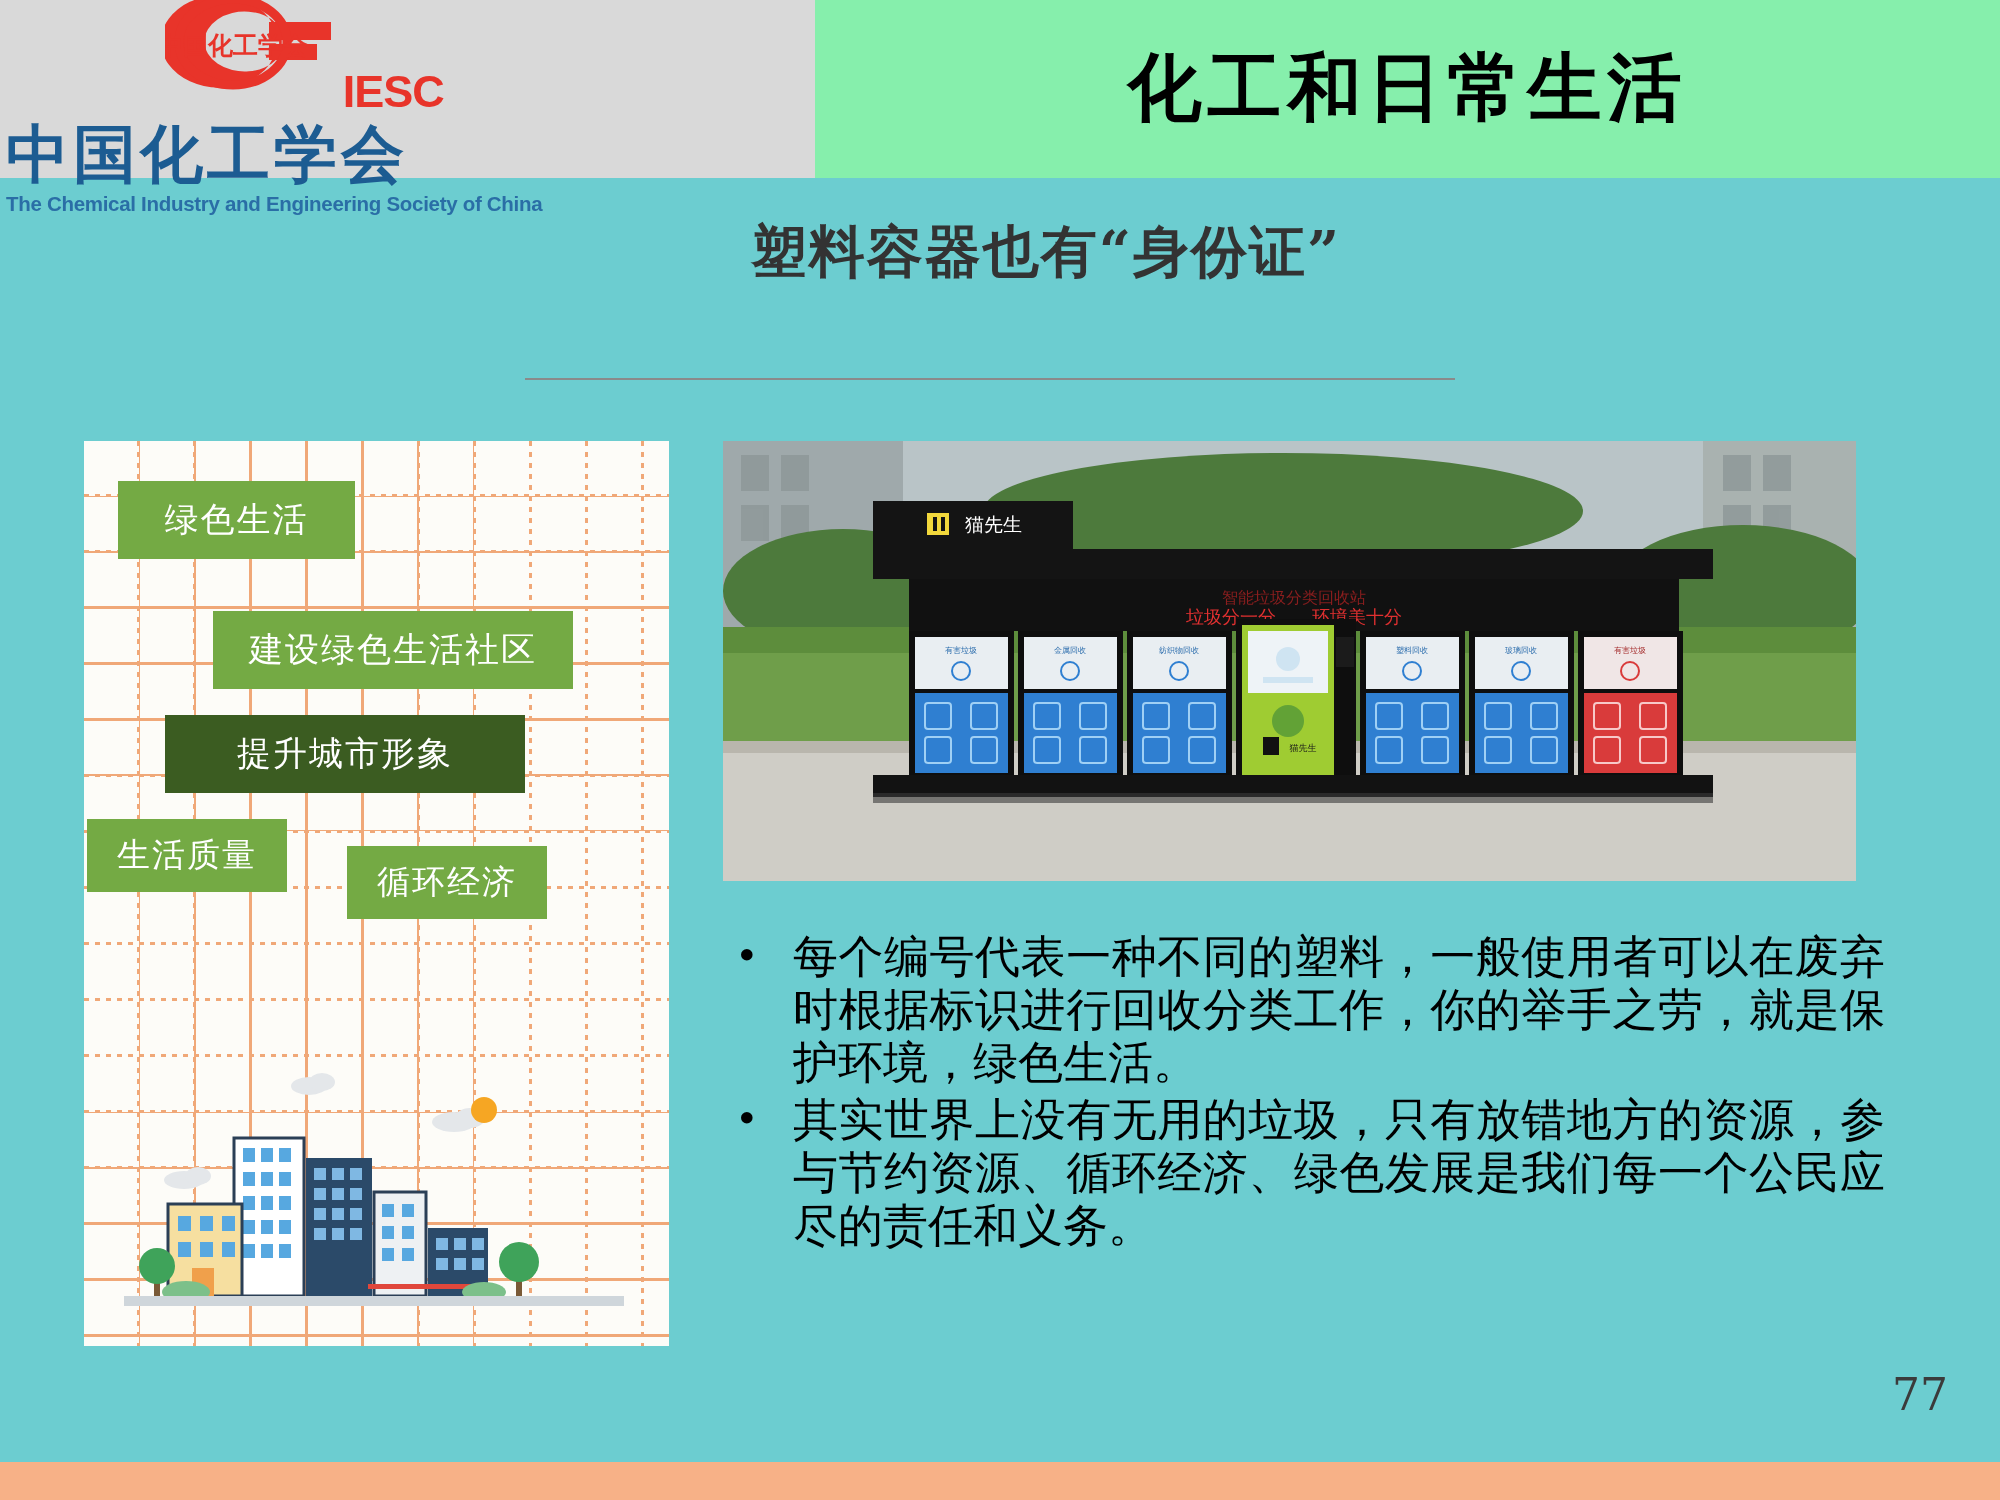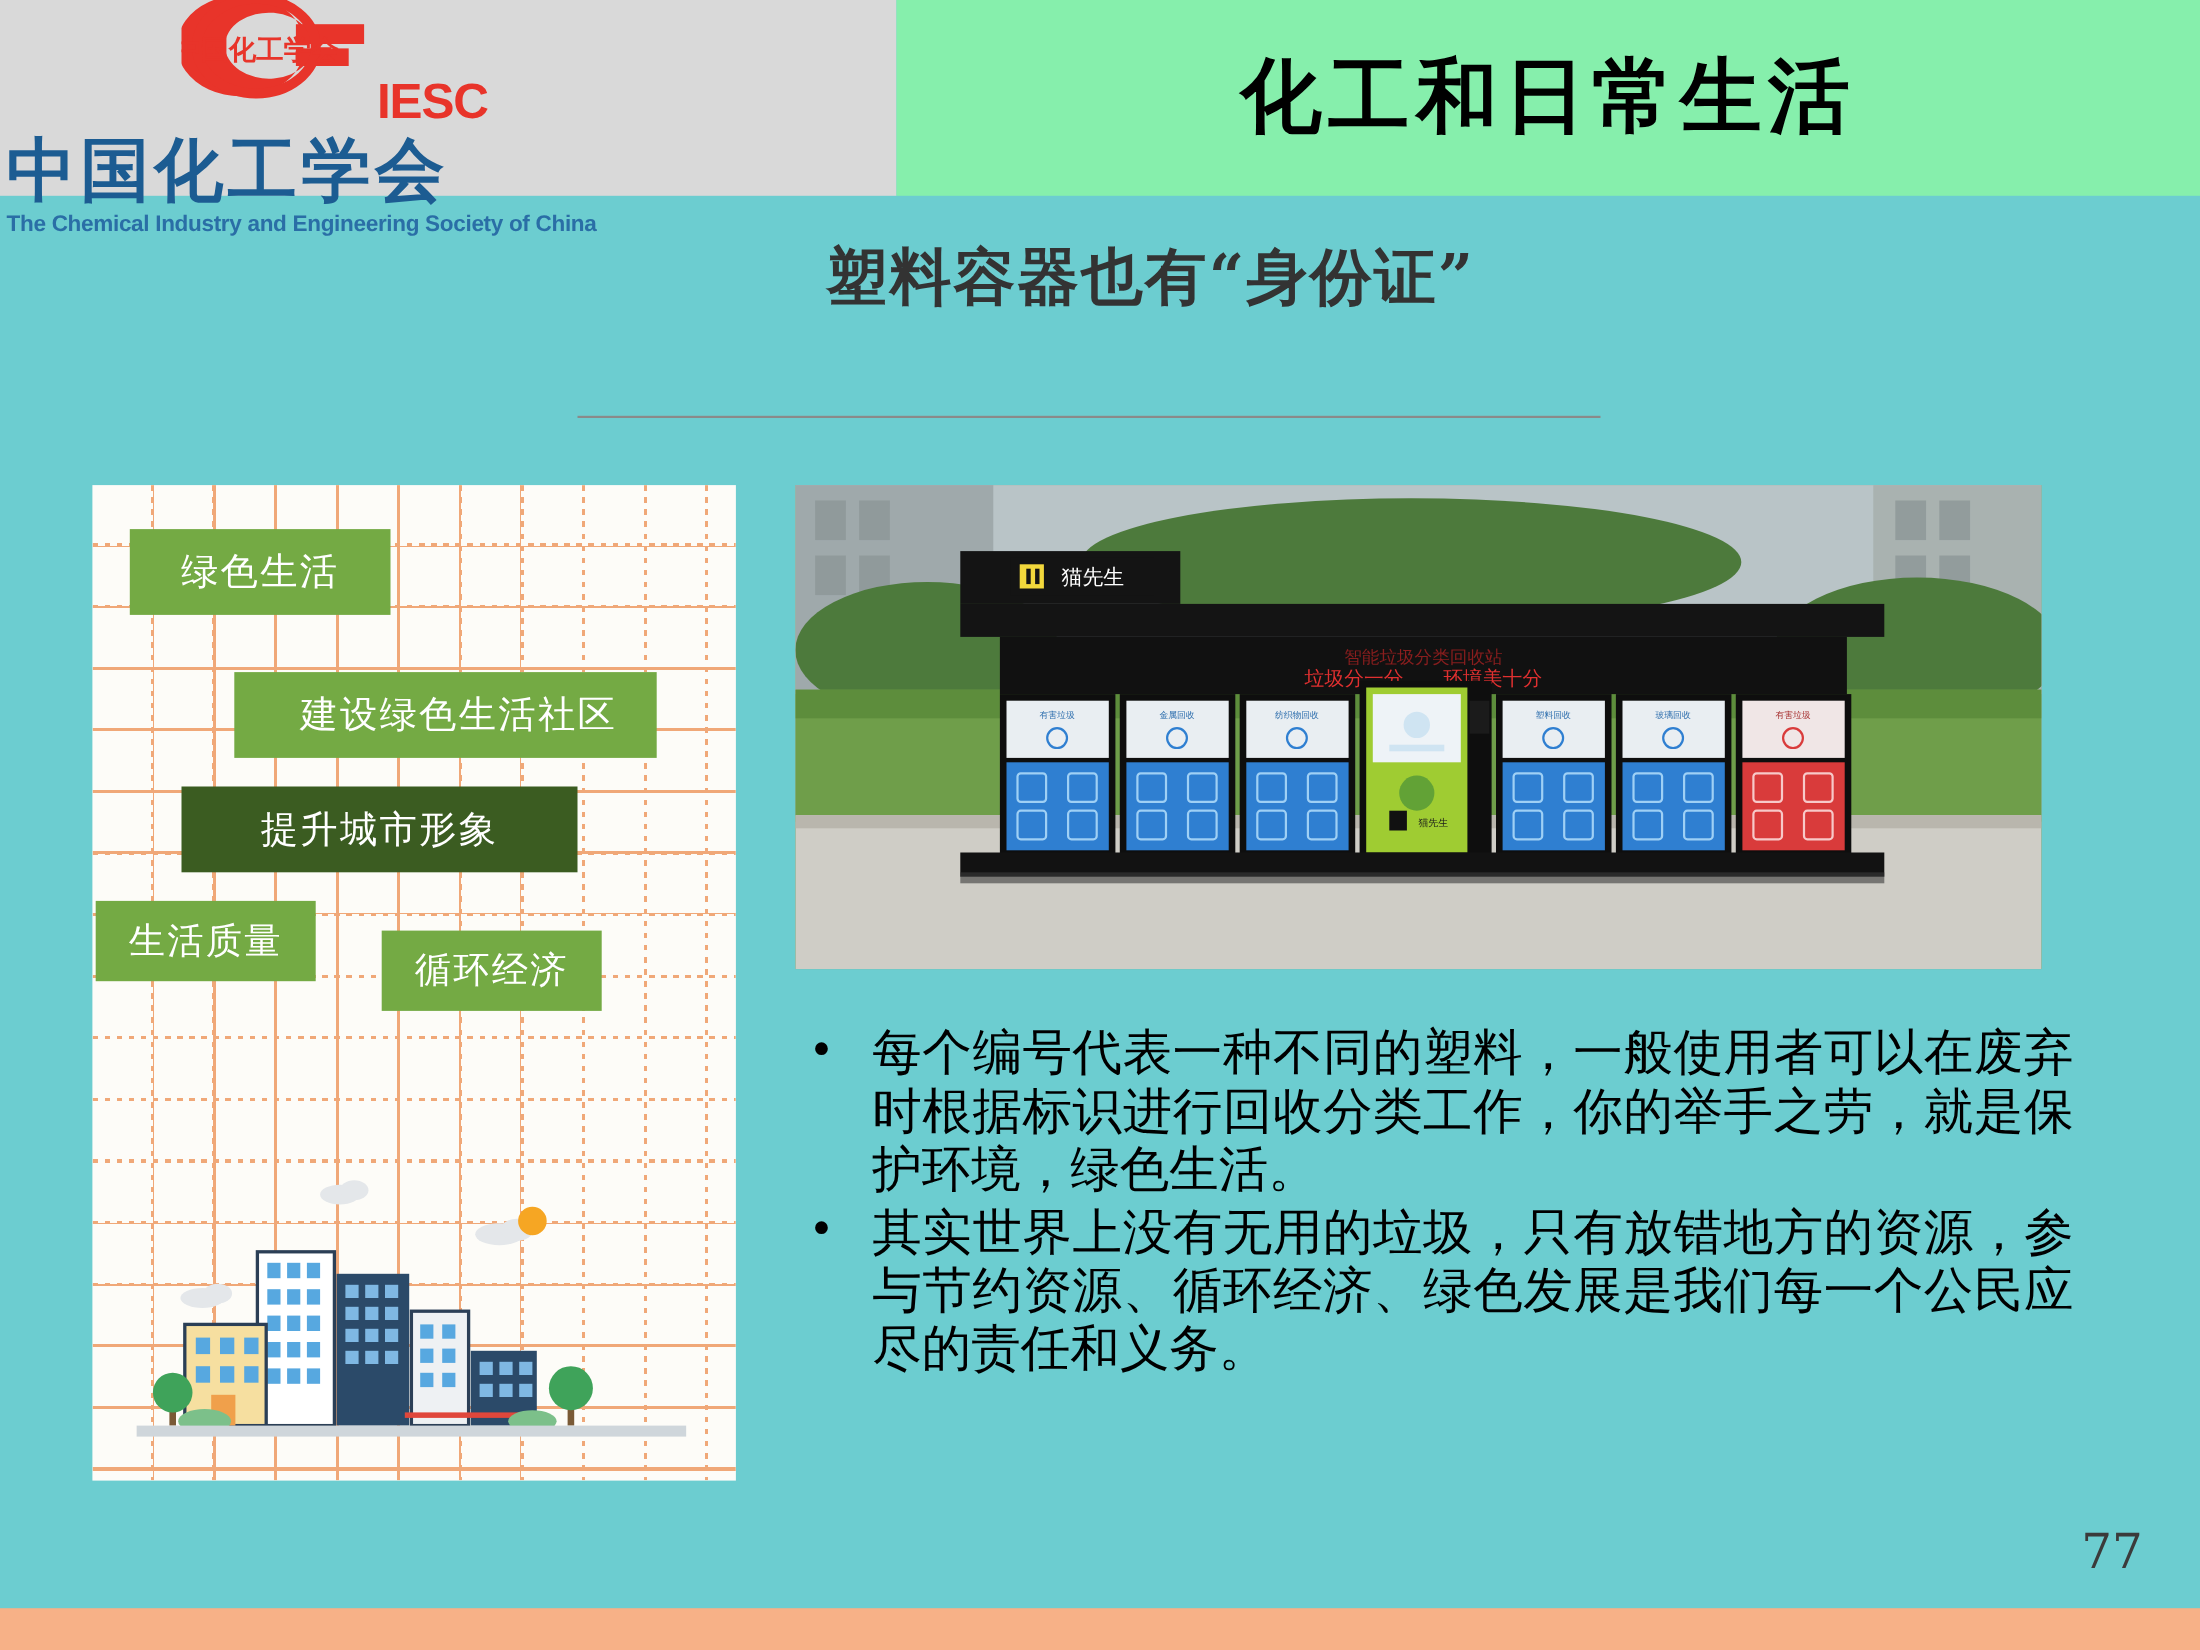--- a/index.html
+++ b/index.html
@@ -76,21 +76,21 @@
   }
   .tag{
     position:absolute;display:flex;align-items:center;justify-content:center;
     color:#ffffff;font-family:"DejaVu Serif","Liberation Serif",serif;
     font-size:34px;letter-spacing:2px;white-space:nowrap;
   }
   .tag.green{background:#74aa44;}
   .tag.darkgreen{background:#3b5c21;}
 
   .tag-1{left:34px;top:40px;width:237px;height:78px;}
-  .tag-2{left:129px;top:170px;width:360px;height:78px;padding-left:24px;}
+  .tag-2{left:129px;top:170px;width:360px;height:78px;}
   .tag-3{left:81px;top:274px;width:360px;height:78px;}
   .tag-4{left:3px;top:378px;width:200px;height:73px;font-size:33px;}
   .tag-5{left:263px;top:405px;width:200px;height:73px;font-size:33px;}
 
   
   .city{position:absolute;left:40px;bottom:24px;width:500px;height:260px;}
 
   
   .photo{
     position:absolute;left:723px;top:441px;width:1133px;height:440px;
@@ -105,21 +105,21 @@
     font-size:45px;color:#000;line-height:1.18;
   }
   .bullet{display:flex;align-items:flex-start;margin-bottom:4px;}
   .bullet .dot{
     flex:0 0 auto;width:58px;font-size:40px;line-height:1.25;text-align:left;
   }
   .bullet .btext{flex:1 1 auto;text-align:justify;letter-spacing:0px;}
 
   
   .pagenum{
-    position:absolute;right:52px;bottom:64px;
+    position:absolute;right:52px;bottom:80px;
     font-family:"DejaVu Serif","Liberation Serif",serif;
     font-size:44px;color:#3b3b3b;
   }
   .bottom-band{position:absolute;left:0;bottom:0;width:2000px;height:38px;background:#f7b187;}
 </style>
 </head>
 <body>
 
 <div class="slide">
 

